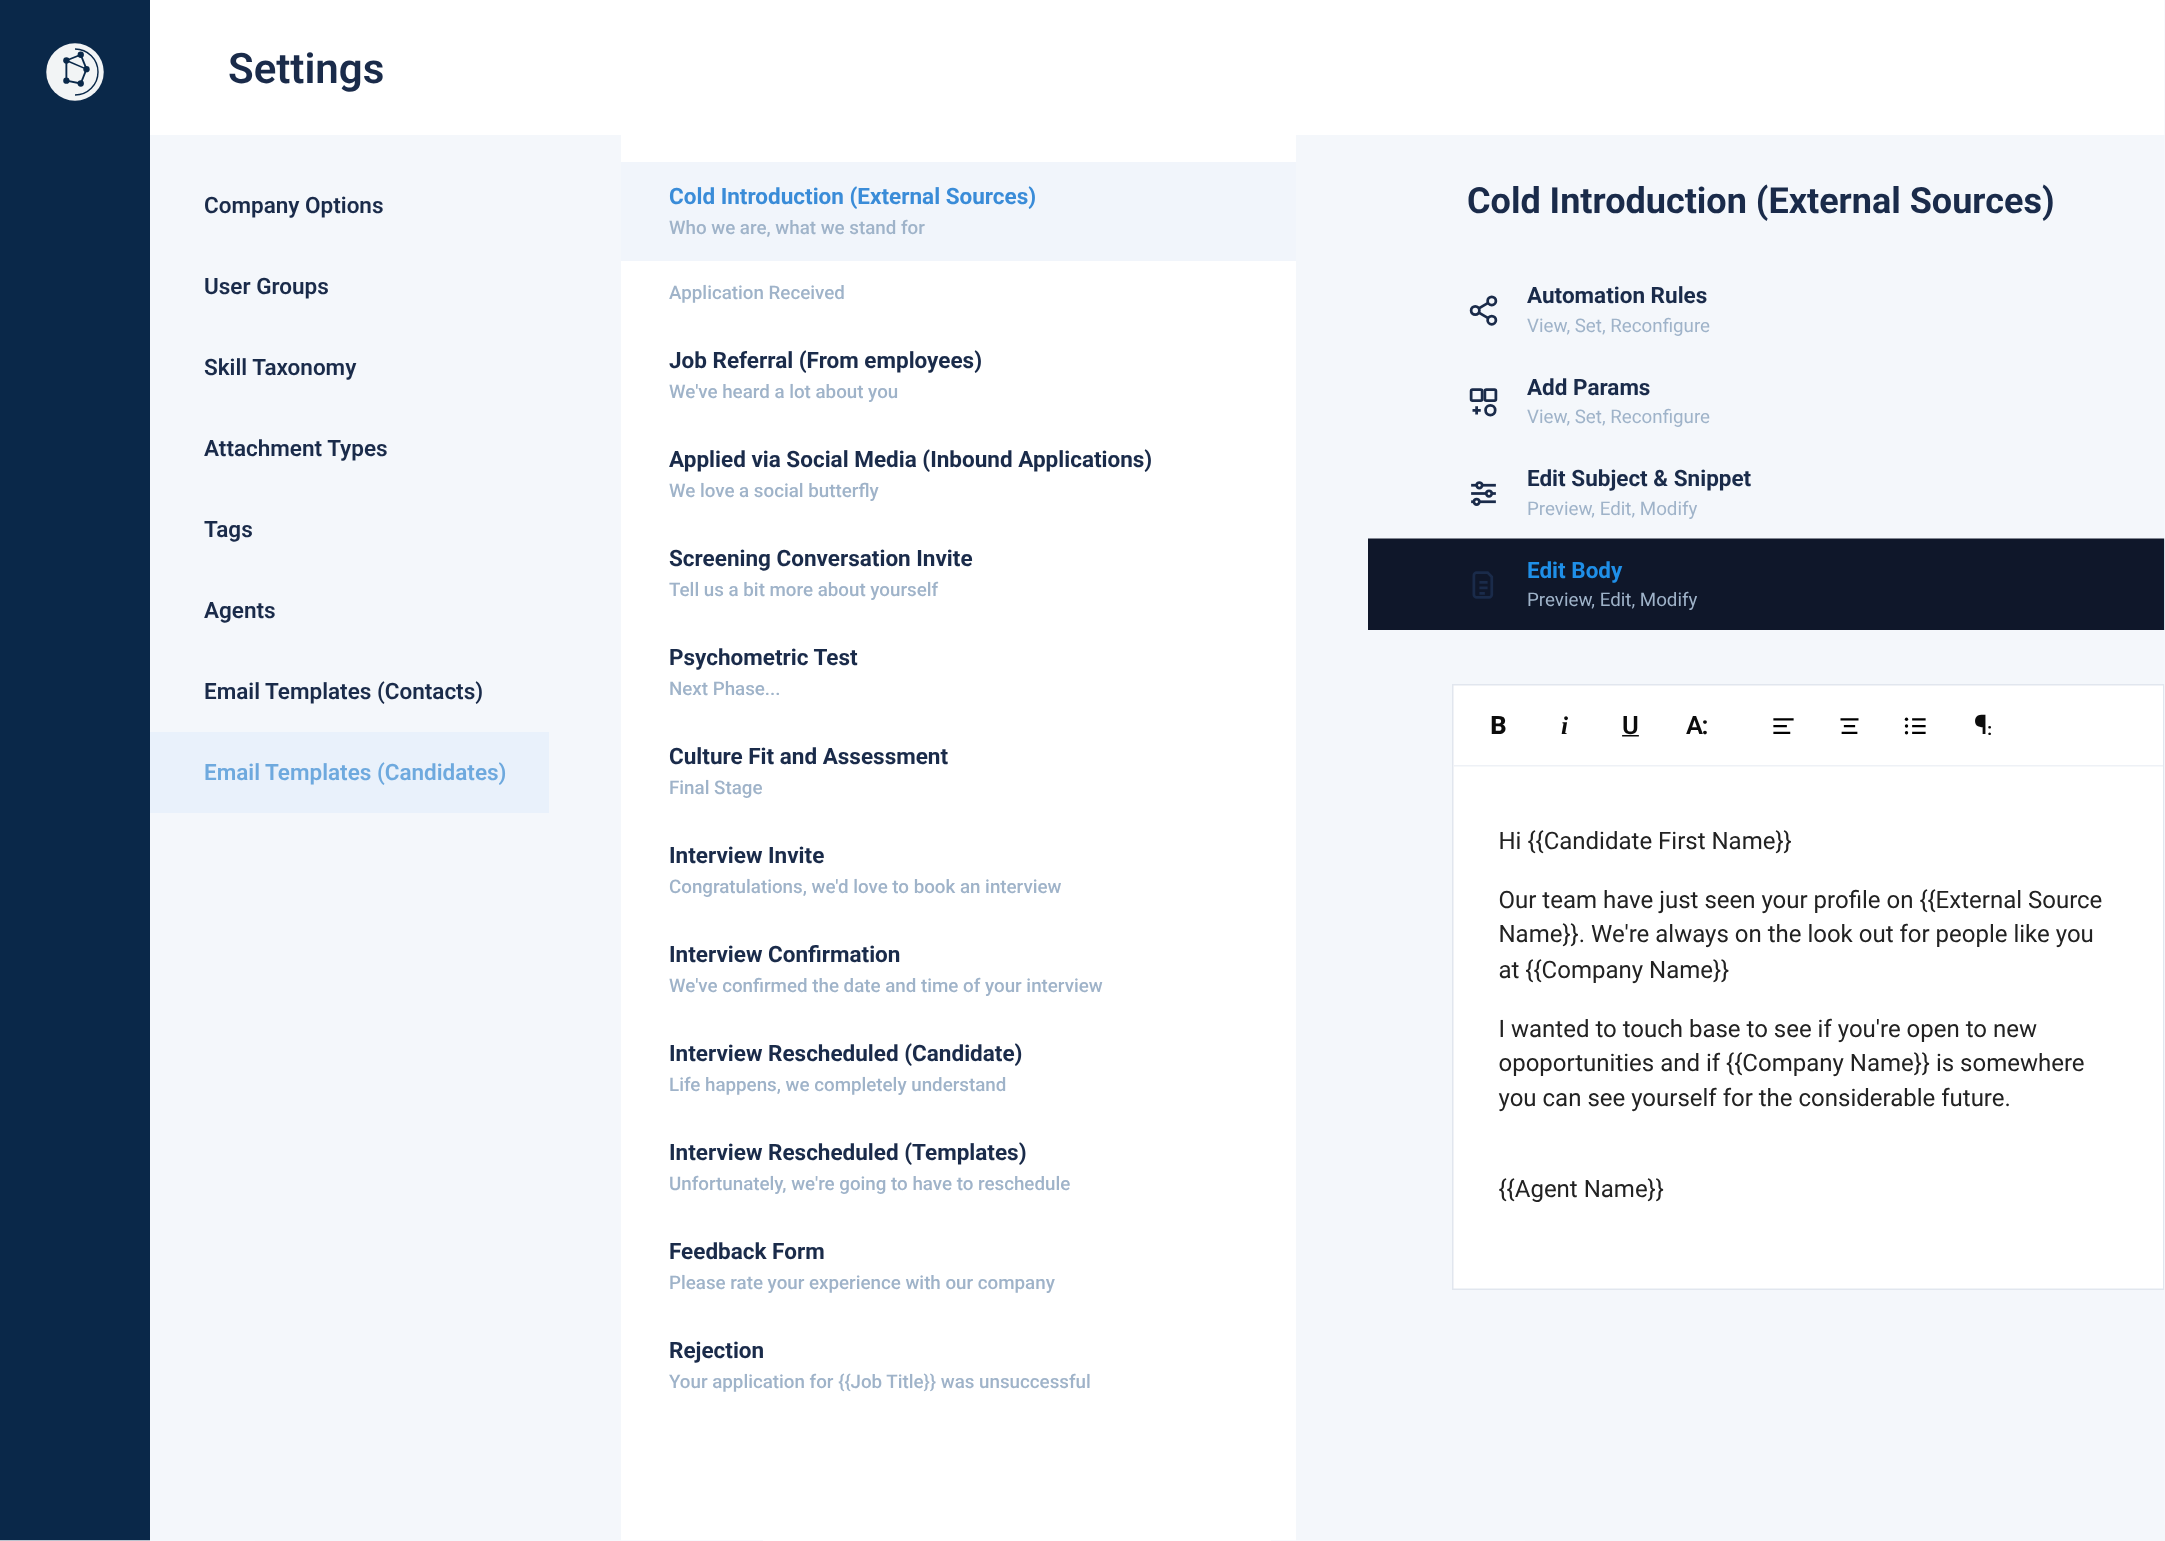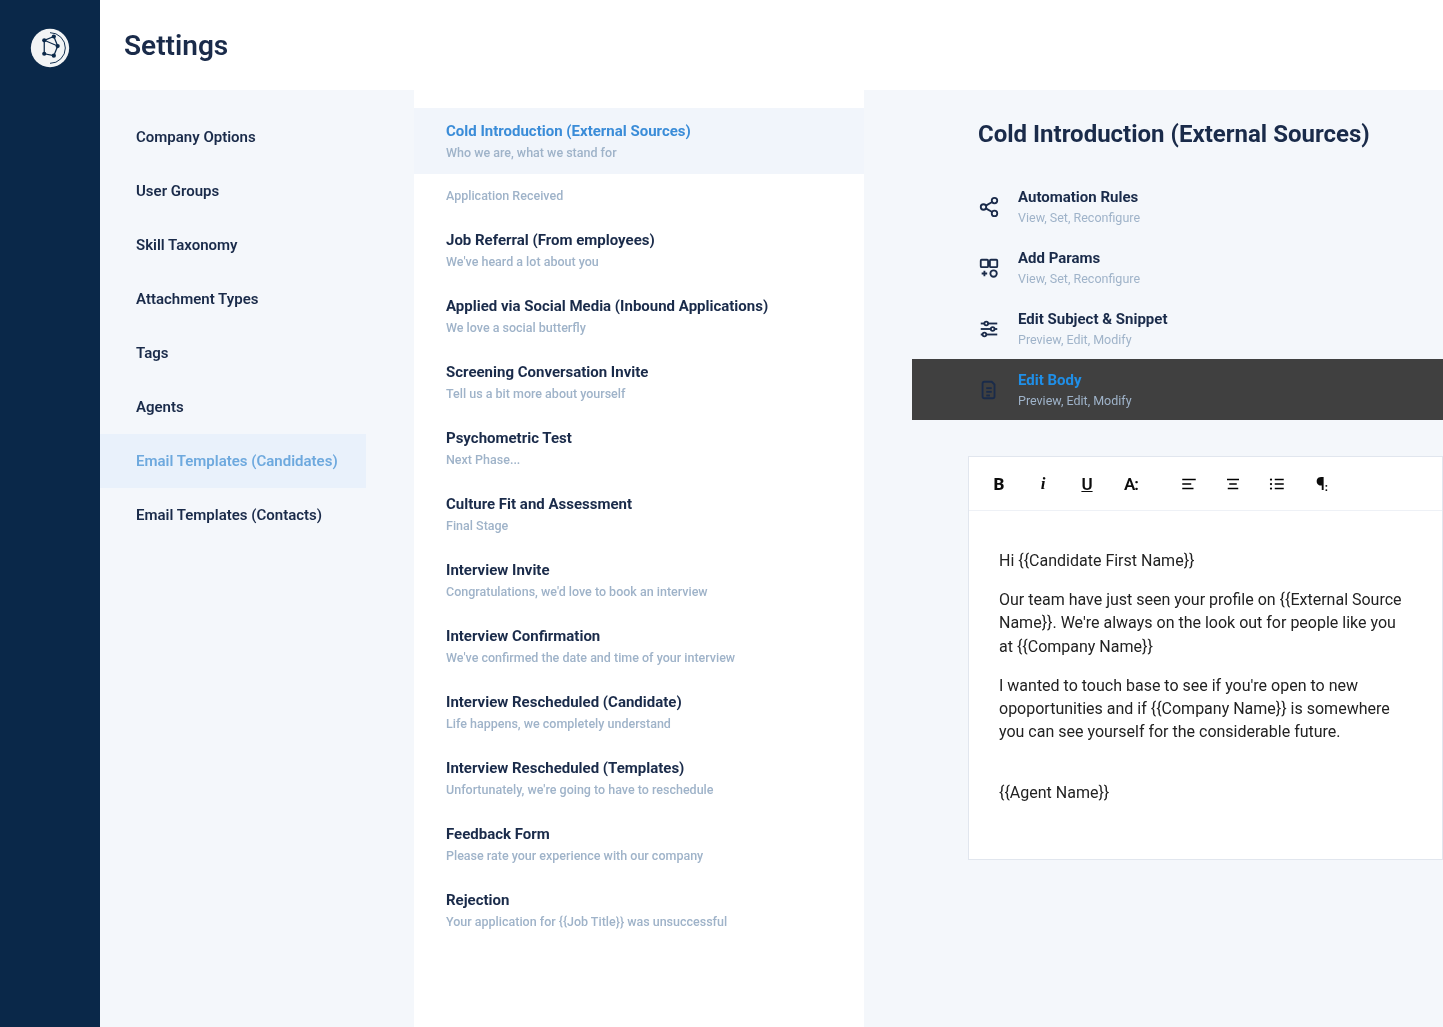--- a/index.html
+++ b/index.html
@@ -28,21 +28,21 @@
   .logo svg { width:46px; height:46px; }
   .main {
     flex:1;
     display:flex;
     flex-direction:column;
     background:#fff;
   }
   .header {
     height: 90px;
     background:#fff;
-    padding-left: 24px;
+    padding-left: 52px;
     display:flex;
     align-items:center;
   }
   .header h1 {
     font-size: 28px;
     font-weight: 600;
     color:#1a2b4a;
   }
   .columns {
     flex:1;
@@ -113,21 +113,21 @@
     padding: 0 0 28px 66px;
   }
   .action-list { }
   .action-row {
     display:flex;
     align-items:center;
     padding: 12px 0 12px 66px;
     cursor:pointer;
   }
   .action-row.active {
-    background:#404040;
+    background:#0f172a;
   }
   .action-icon {
     width:40px;
     display:flex;
     align-items:center;
     justify-content:flex-start;
     color:#1a2b4a;
   }
   .action-icon svg { width:22px; height:22px; stroke:#1a2b4a; }
   .action-text .a-title {
@@ -204,22 +204,22 @@
   </div>
   <div class="columns">
 
     <div class="col-settings" id="settings-sidebar">
         <div class="settings-item"><span>Company Options</span></div>
         <div class="settings-item"><span>User Groups</span></div>
         <div class="settings-item"><span>Skill Taxonomy</span></div>
         <div class="settings-item"><span>Attachment Types</span></div>
         <div class="settings-item"><span>Tags</span></div>
         <div class="settings-item"><span>Agents</span></div>
+        <div class="settings-item"><span>Email Templates (Contacts)</span></div>
         <div class="settings-item active"><span>Email Templates (Candidates)</span></div>
-        <div class="settings-item"><span>Email Templates (Contacts)</span></div>
       </div>
 
     <div class="col-templates" id="template-list">
         <div class="template-item active">
           <div class="t-title">Cold Introduction  (External Sources)</div>
           <div class="t-sub">Who we are, what we stand for</div>
         </div>
         <div class="template-item">
           <div class="t-sub">Application Received</div>
         </div>

